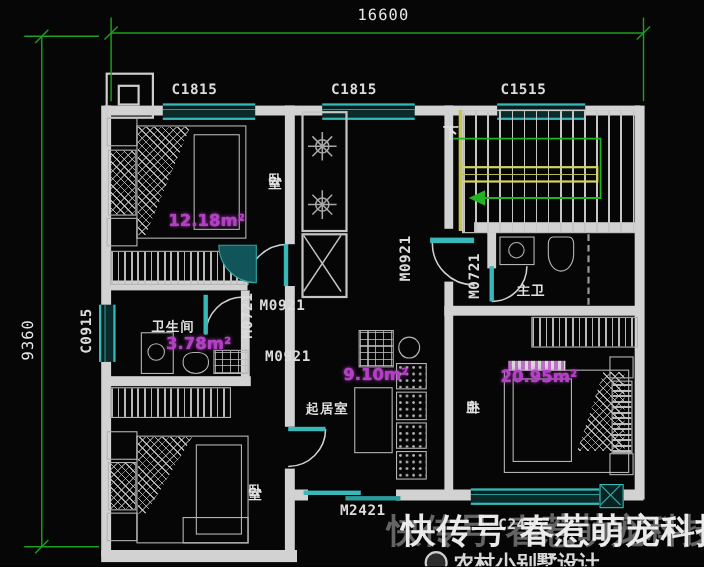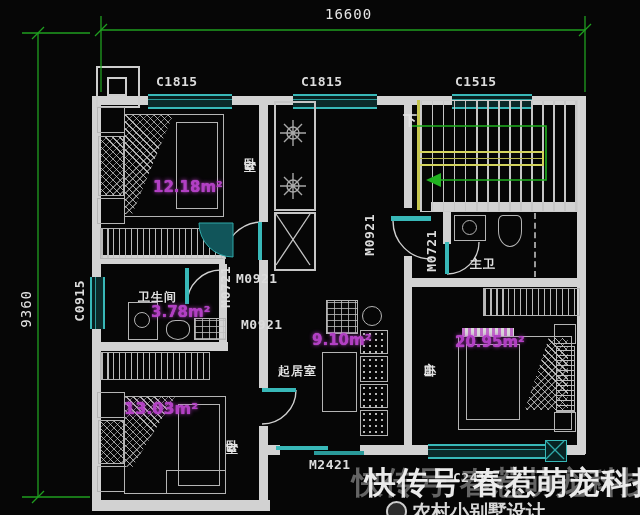--- a/index.html
+++ b/index.html
@@ -183,27 +183,26 @@
   <div class="lbl" style="left:453px;top:470px;">C2415</div>
 
   <div class="lbl" style="left:236px;top:271px;">M0921</div>
   <div class="lbl lbl-v" style="left:218px;top:266px;">M0721</div>
   <div class="lbl" style="left:241px;top:317px;">M0921</div>
   <div class="lbl lbl-v" style="left:362px;top:214px;">M0921</div>
   <div class="lbl lbl-v" style="left:424px;top:230px;">M0721</div>
   <div class="lbl" style="left:309px;top:457px;">M2421</div>
 
   <div class="cjk cjk-v" style="left:241px;top:148px;">卧室</div>
-  <div class="area" style="left:153px;top:178px;">12.18m²</div>
+  <div class="area" style="left:153px;top:191px;">12.18m²</div>
 
   <div class="cjk" style="left:138px;top:289px;">卫生间</div>
   <div class="area" style="left:151px;top:303px;">3.78m²</div>
 
   <div class="cjk cjk-v" style="left:223px;top:430px;">卧室</div>
-  <div class="area" style="left:124px;top:399px;font-size:16px;">13.03m²</div>
 
   <div class="cjk" style="left:278px;top:363px;font-family:Liberation Serif, serif;">起居室</div>
   <div class="area" style="left:312px;top:331px;">9.10m²</div>
 
   <div class="cjk" style="left:470px;top:256px;">主卫</div>
 
   <div class="cjk cjk-v" style="left:421px;top:353px;">主卧</div>
   <div class="area" style="left:455px;top:333px;">20.95m²</div>
 
   <div class="wm1">快传号 春惹萌宠科技</div>

